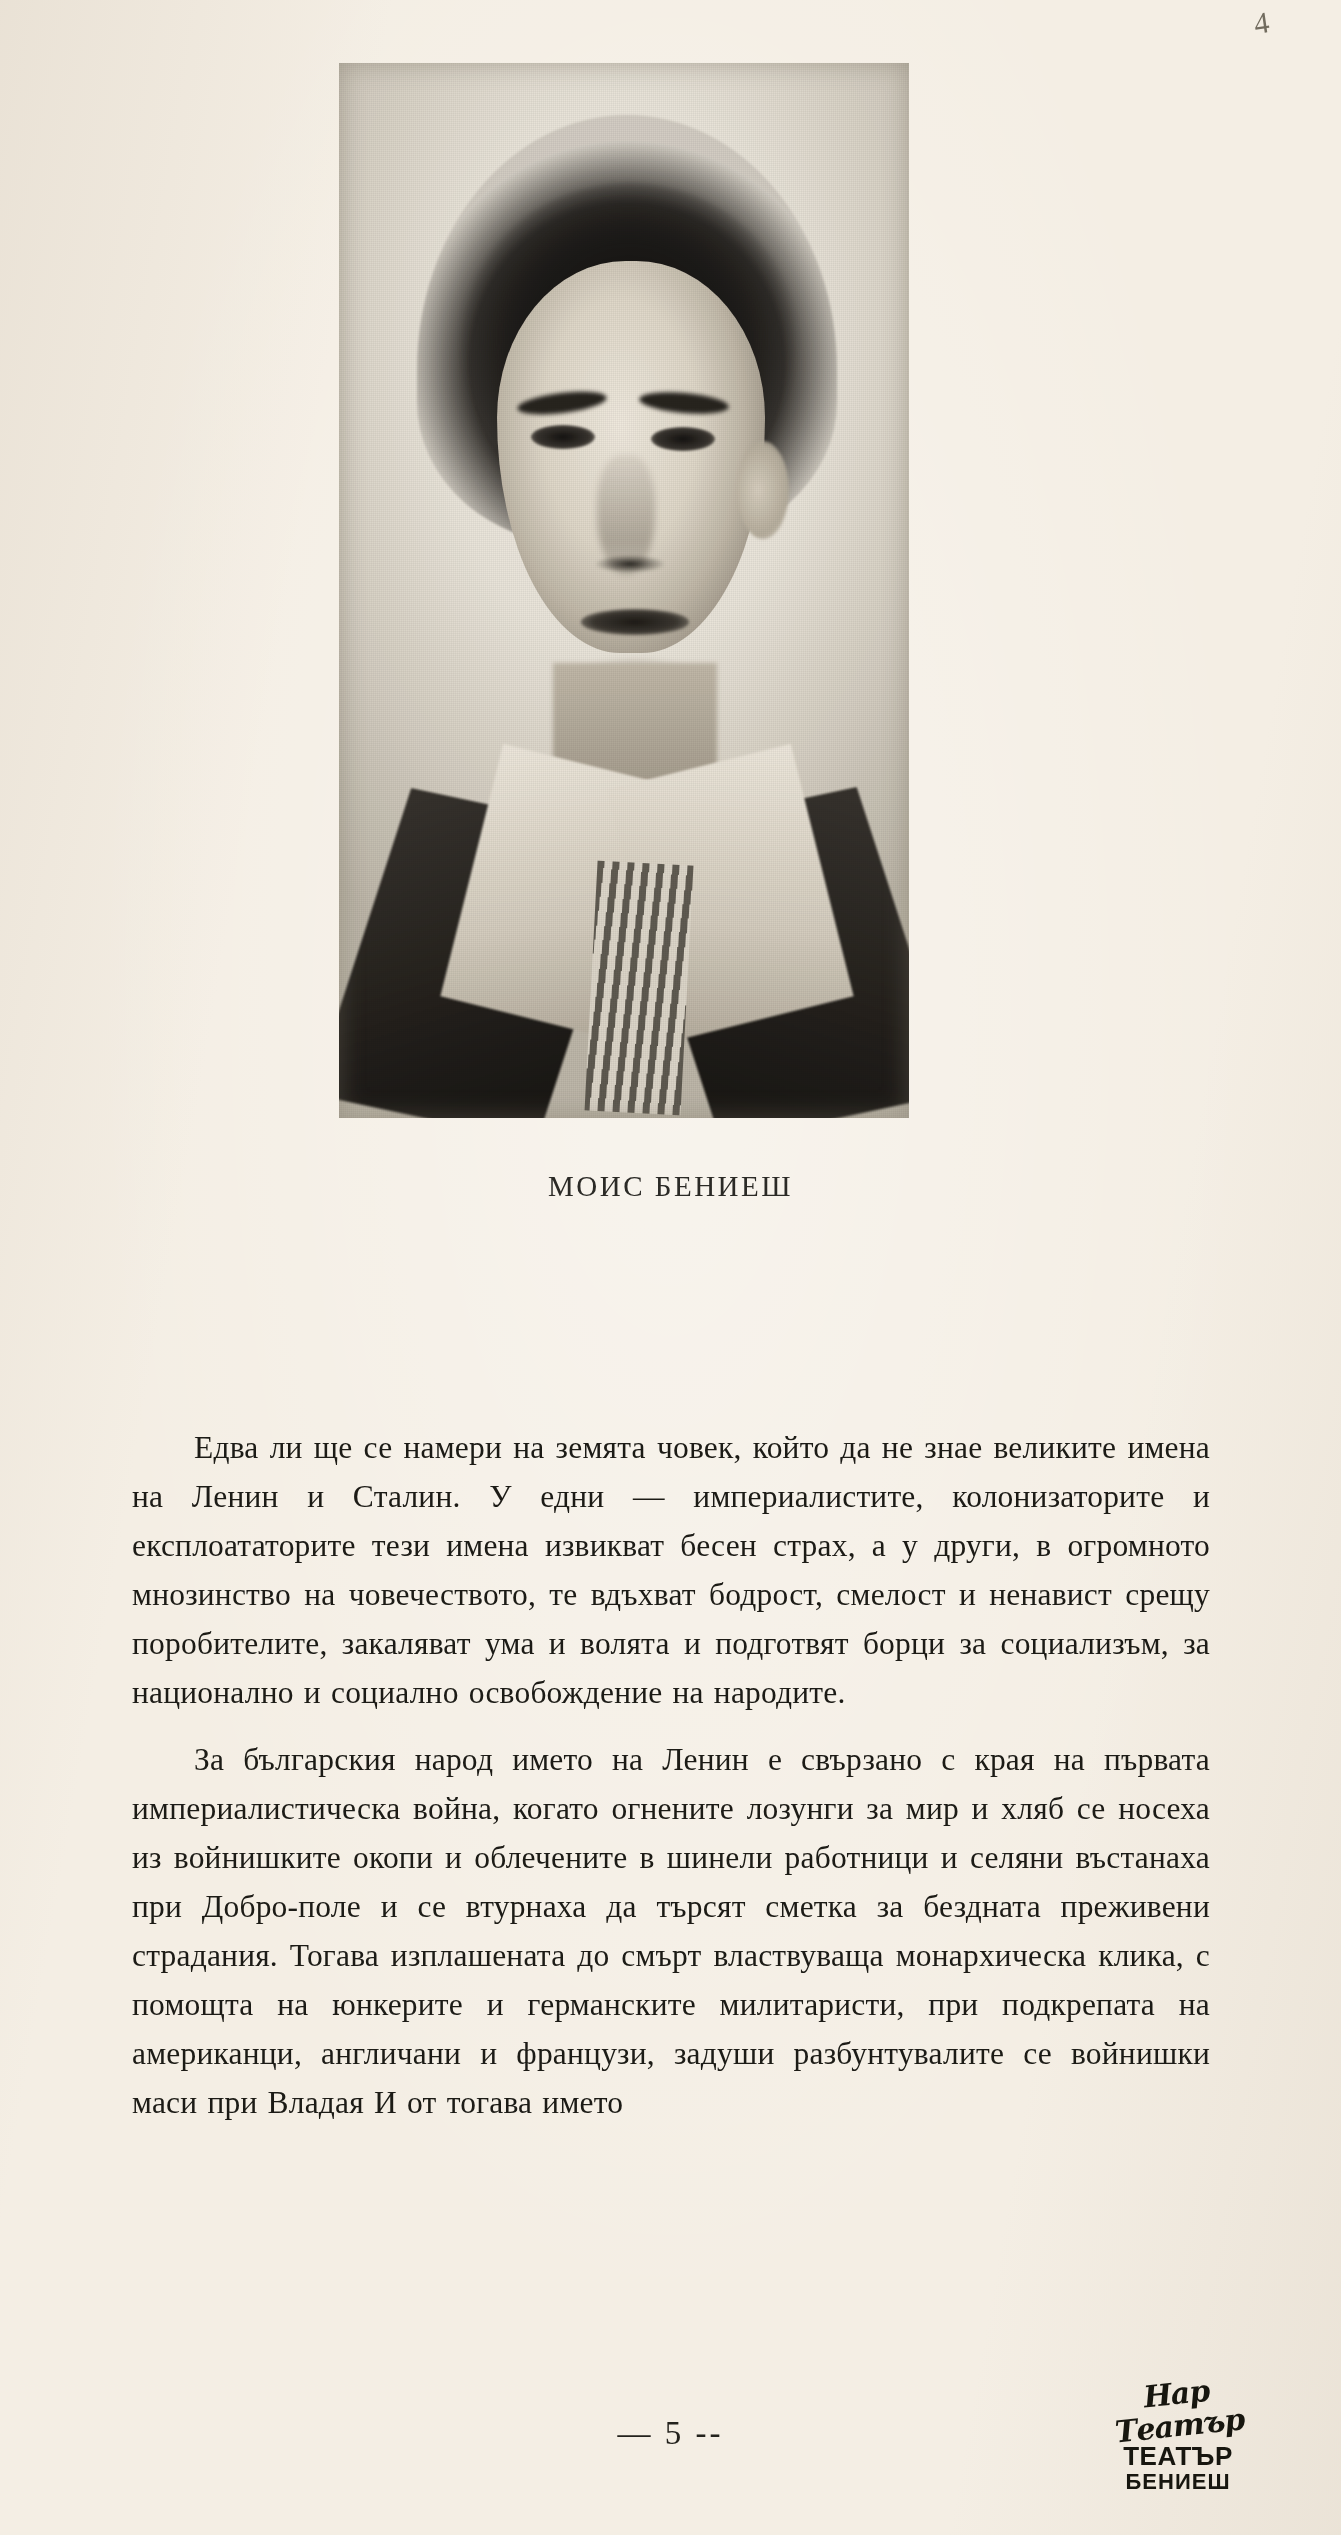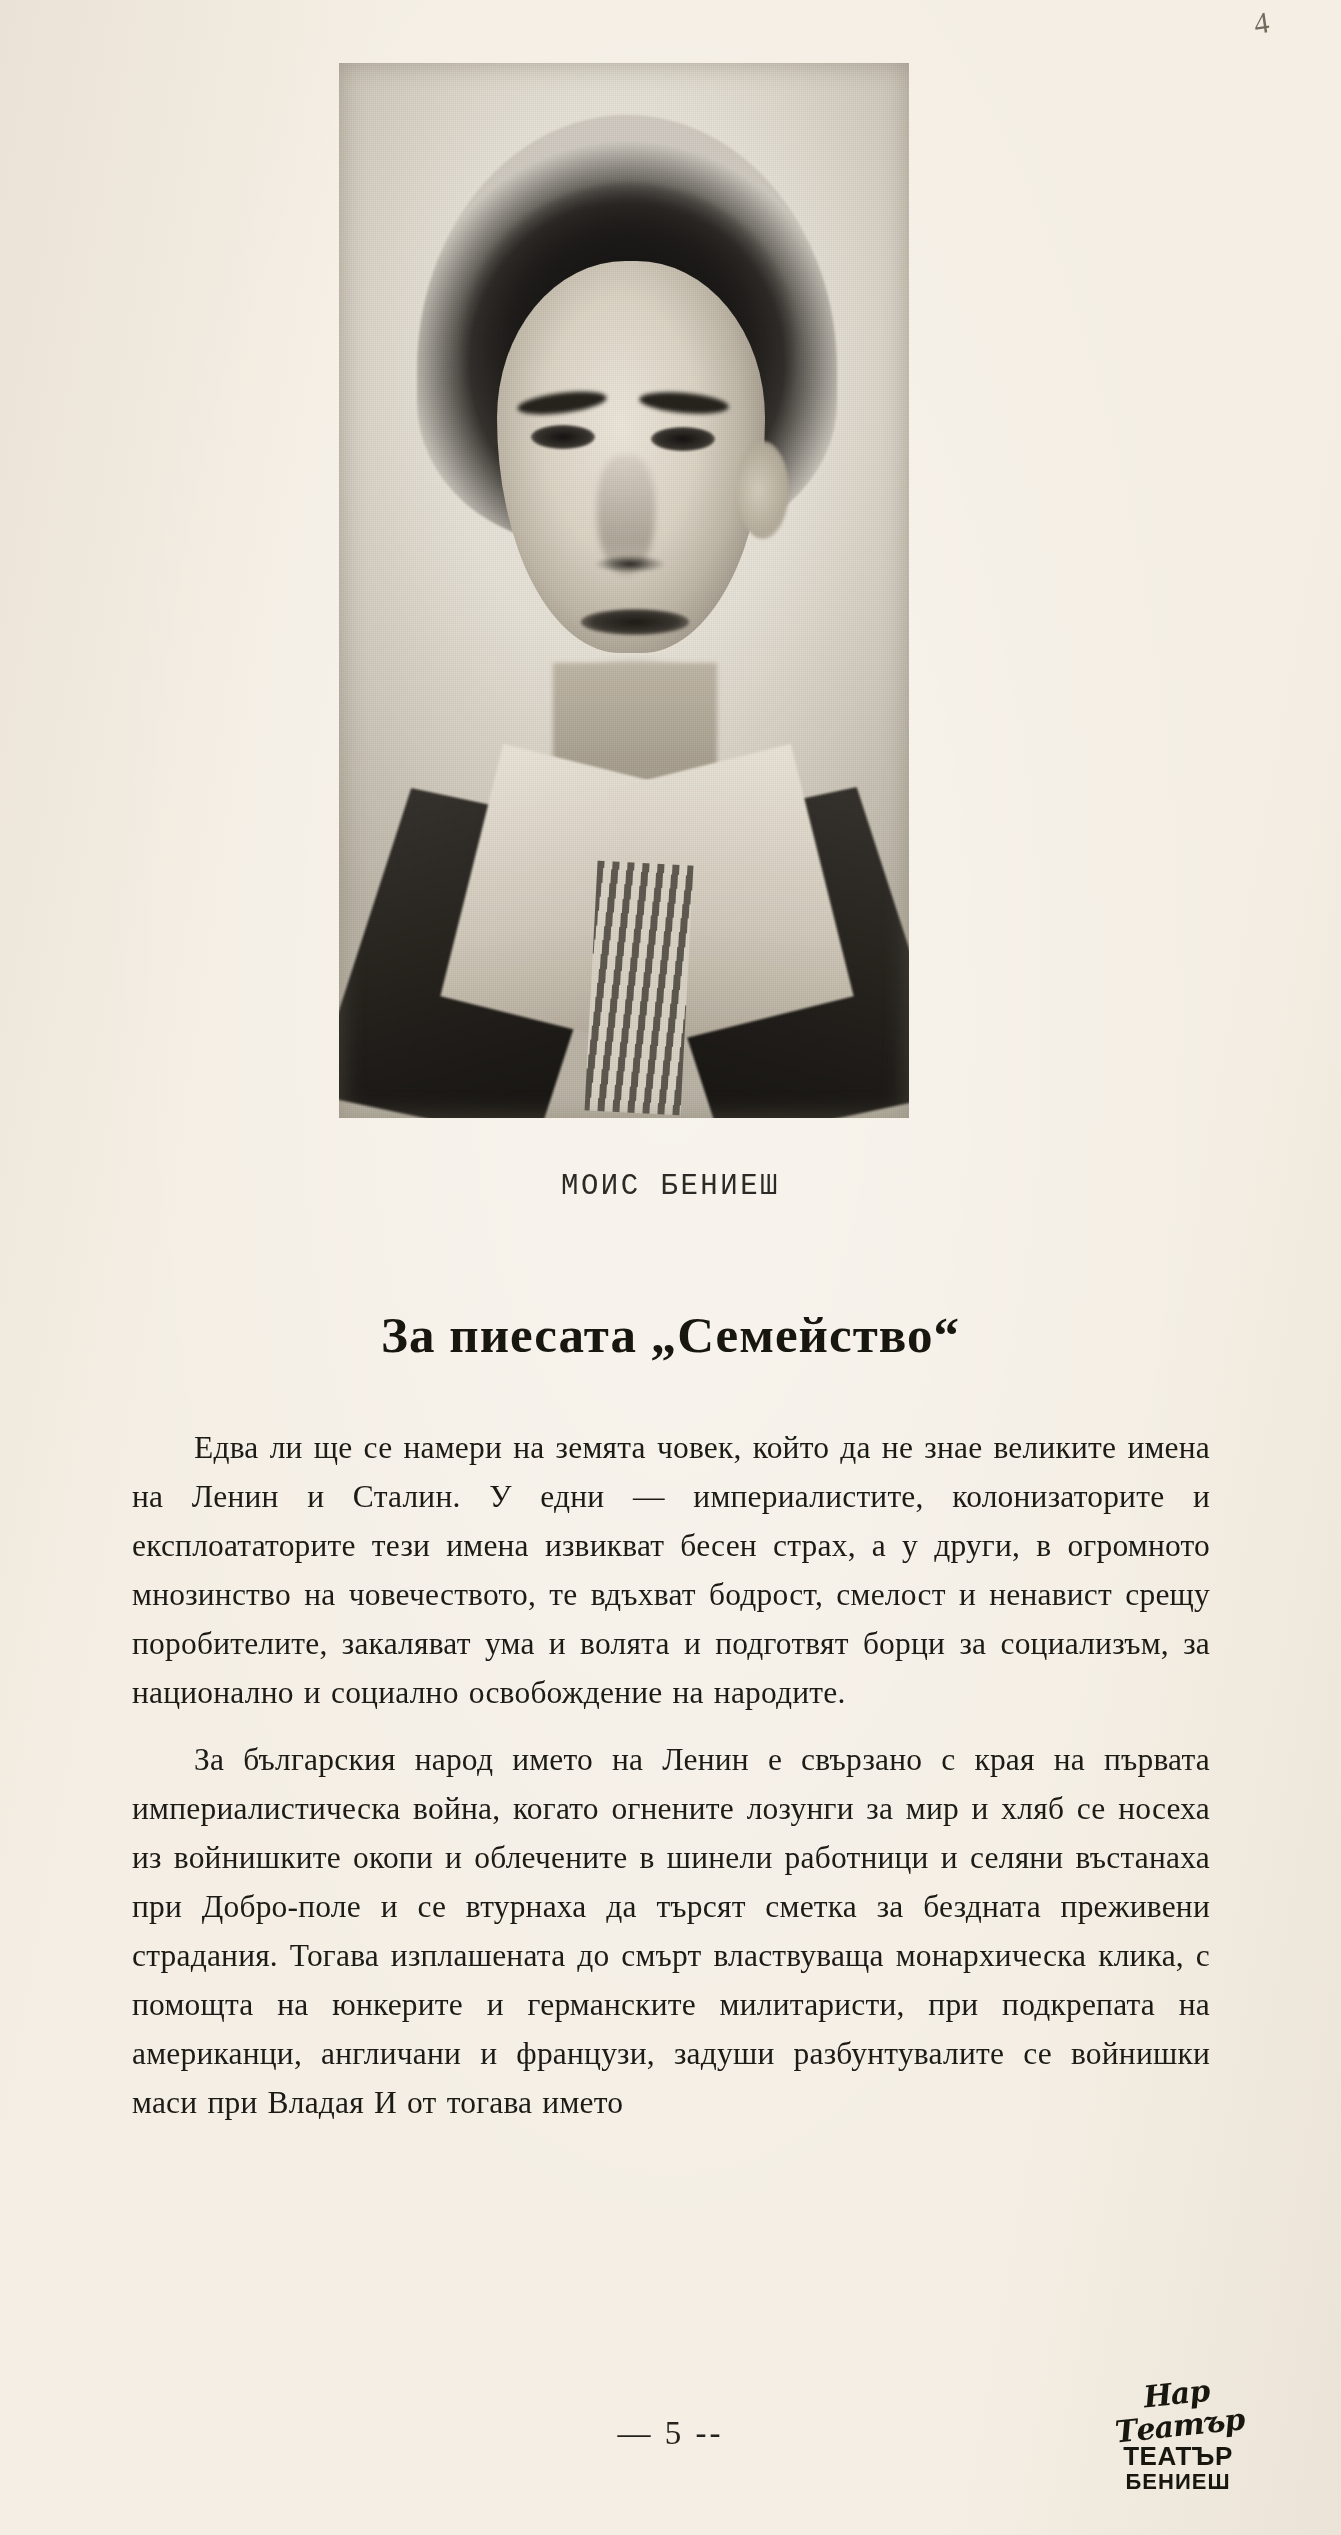--- a/index.html
+++ b/index.html
@@ -216,21 +216,21 @@
 
   
   .caption {
     position: absolute;
     left: 0; right: 0;
     top: 1170px;
     text-align: center;
     font-size: 29px;
     letter-spacing: 2.5px;
     color: #2b2a26;
-    font-family: Liberation Mono, monospace;
+    font-family: Liberation Serif, serif;
   }
   .article-title {
     position: absolute;
     left: 0; right: 0;
     top: 1272px;
     text-align: center;
     font-size: 51px;
     letter-spacing: 1px;
     color: #17160f;
     font-family: "Liberation Serif", serif;
@@ -331,21 +331,20 @@
       <div class="pt-collar-l"></div>
       <div class="pt-collar-r"></div>
       <div class="pt-tie"></div>
       <div class="pt-grain"></div>
       <div class="pt-edge"></div>
     </div>
   </div>
 
   <div class="caption">МОИС БЕНИЕШ</div>
 
-  <h1 class="article-title">За  пиесата  „Семейство“</h1>
 
   <div class="body">
     <p class="para indent">Едва ли ще се намери на земята човек, който да не знае великите имена на Ленин и Сталин. У едни — империалистите, колонизаторите и експлоататорите тези имена извикват бесен страх, а у други, в огромното мнозинство на човечеството, те вдъхват бодрост, смелост и ненавист срещу поробителите, закаляват ума и волята и подготвят борци за социализъм, за национално и социално освобождение на народите.</p>
     <p class="para indent">За българския народ името на Ленин е свързано с края на първата империалистическа война, когато огнените лозунги за мир и хляб се носеха из войнишките окопи и облечените в шинели работници и селяни въстанаха при Добро-поле и се втурнаха да търсят сметка за бездната преживени страдания. Тогава изплашената до смърт властвуваща монархическа клика, с помощта на юнкерите и германските милитаристи, при подкрепата на американци, англичани и французи, задуши разбунтувалите се войнишки маси при Владая И от тогава името</p>
   </div>
 
   <div class="page-number">— 5 --</div>
 
   <div class="logo">
     <span class="logo-script">Нар Театър</span>

